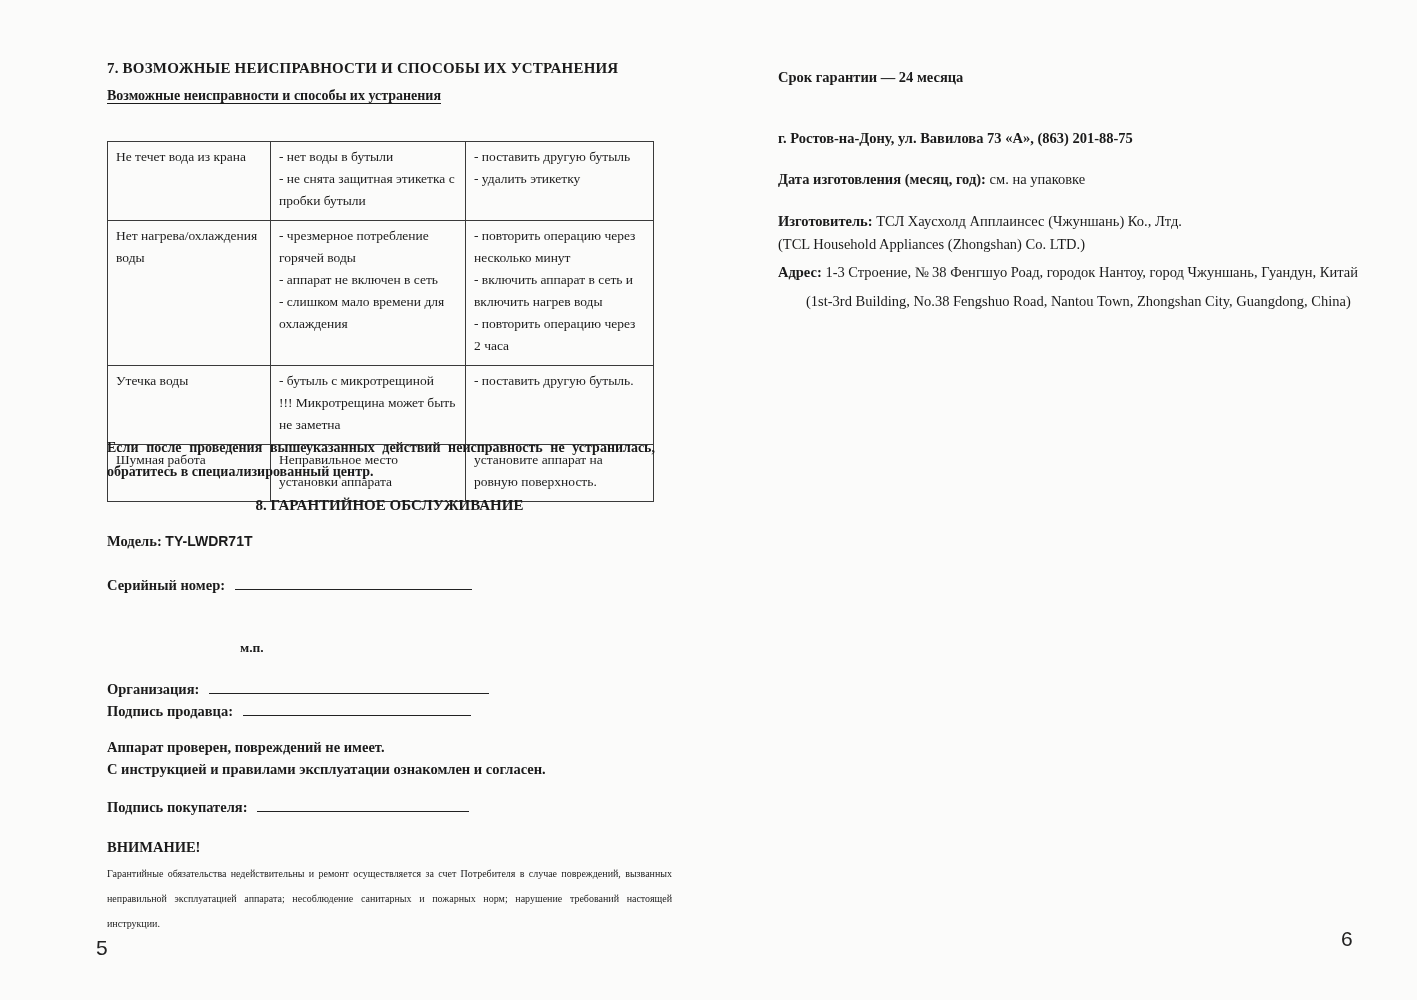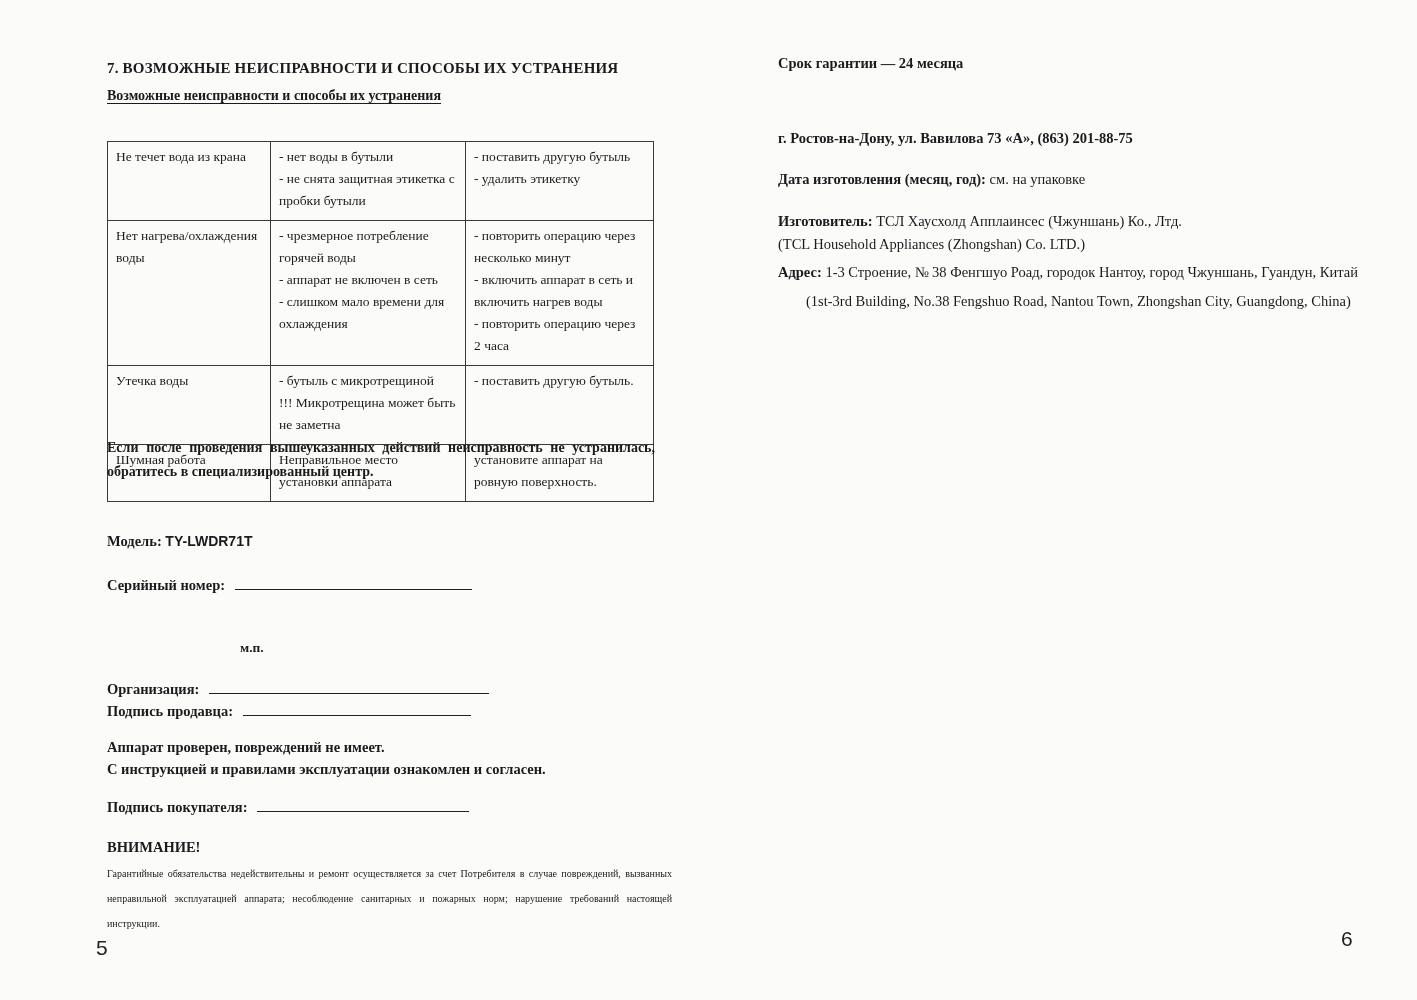--- a/index.html
+++ b/index.html
@@ -108,20 +108,21 @@
       <tr>
         <td class="col-problem">Шумная работа</td>
         <td class="col-cause">Неправильное место установки аппарата</td>
         <td class="col-fix">установите аппарат на ровную поверхность.</td>
       </tr>
     </tbody>
   </table>
 
   <p class="note abs" style="top:436px">Если после проведения вышеуказанных действий неисправность не устранилась, обратитесь в специализированный центр.</p>
 
+  <h2 class="sec8-title abs" style="top:497px">8. ГАРАНТИЙНОЕ ОБСЛУЖИВАНИЕ</h2>
 
   <p class="line abs" style="top:533px">
     <span>Модель:</span>
     <span class="val-sans">TY-LWDR71T</span>
   </p>
 
   <p class="line abs" style="top:577px">
     <span>Серийный номер:</span>
     <span class="blank" style="width:237px"></span>
   </p>
@@ -148,21 +149,21 @@
 
   <p class="line abs" style="top:761px">С инструкцией и правилами эксплуатации ознакомлен и согласен.</p>
 
   <p class="attn-title abs" style="top:839px">ВНИМАНИЕ!</p>
 
   <p class="attn-body abs" style="top:861px">Гарантийные обязательства недействительны и ремонт осуществляется за счет Потребителя в случае повреждений, вызванных неправильной эксплуатацией аппарата; несоблюдение санитарных и пожарных норм; нарушение требований настоящей инструкции.</p>
 </div>
 
 <div class="page page-right">
 
-  <p class="r-line bold abs" style="top:52px">Срок гарантии — 24 месяца</p>
+  <p class="r-line bold abs" style="top:66px">Срок гарантии — 24 месяца</p>
 
 
   <p class="r-line bold abs" style="top:127px">г. Ростов-на-Дону, ул. Вавилова 73 «А», (863) 201-88-75</p>
 
   <p class="r-line abs" style="top:168px">
     <span class="lbl">Дата изготовления (месяц, год):</span>
     <span>см. на упаковке</span>
   </p>
 
   <p class="r-line abs" style="top:210px">

